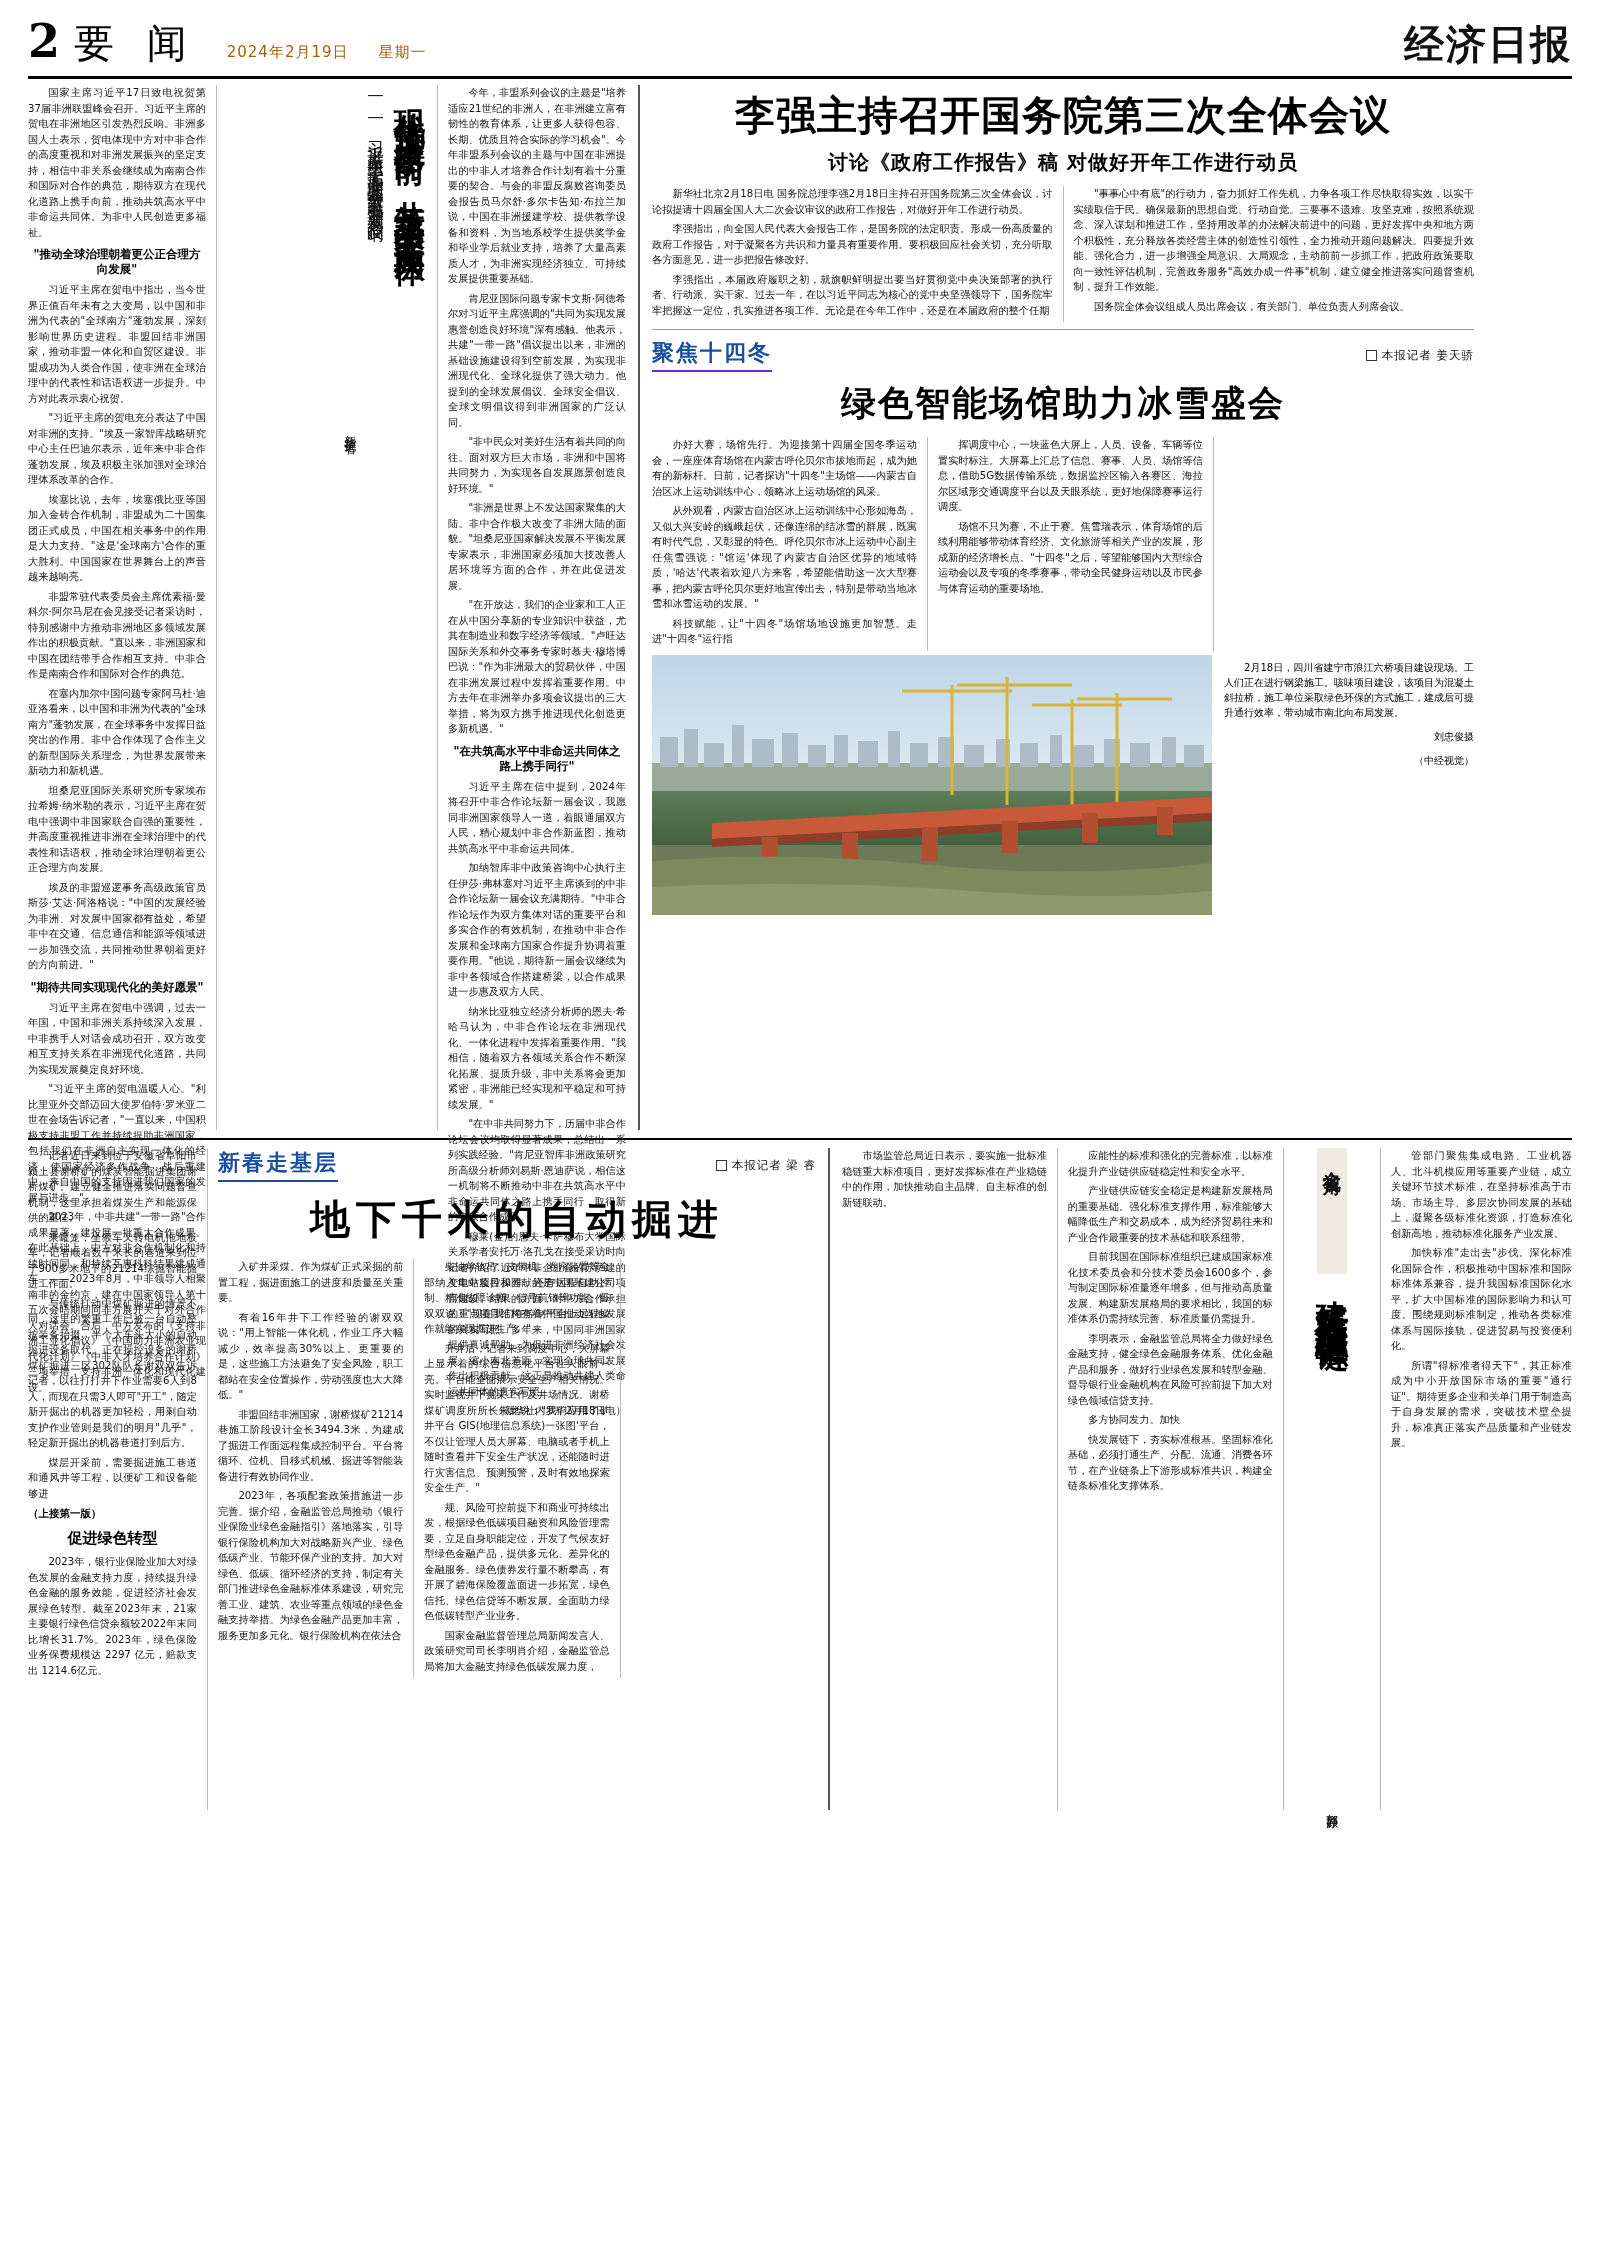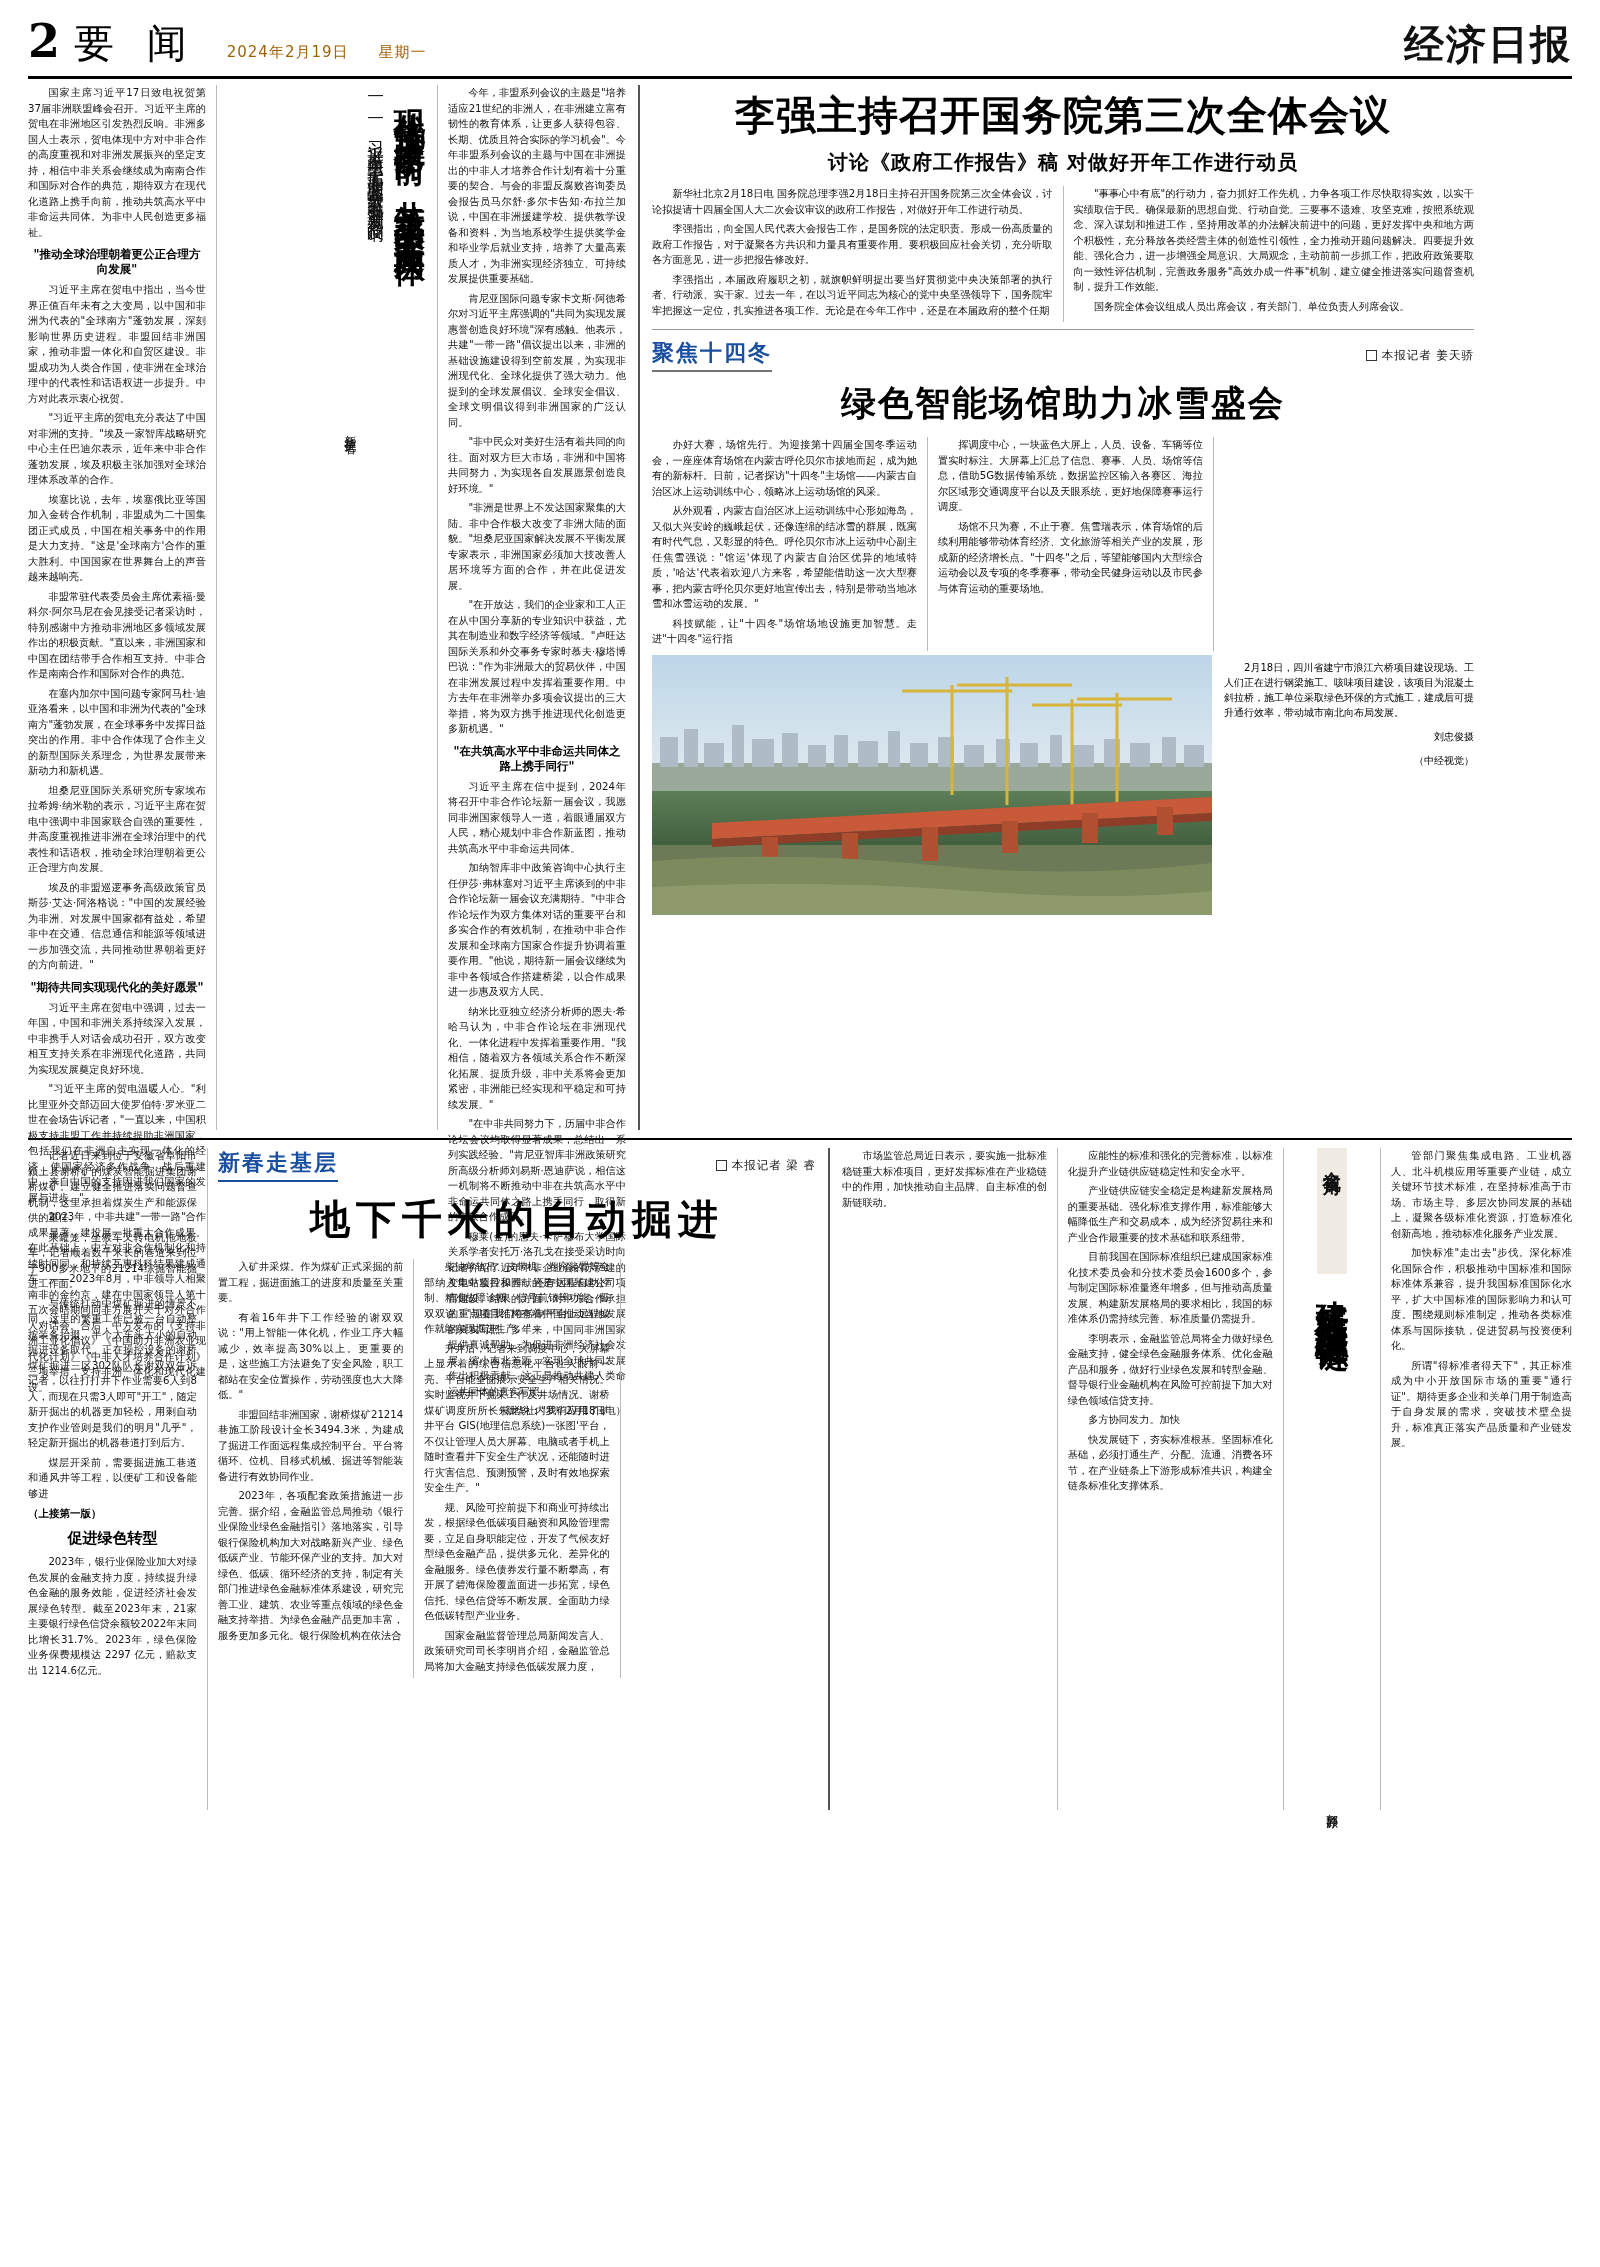--- a/index.html
+++ b/index.html
@@ -173,21 +173,21 @@
     align-items: center;
     justify-content: space-between;
     margin: 8px 0 4px 0;
   }
   .sec-tag {
     font-family: "DejaVu Serif", "Liberation Serif", serif;
     font-size: 22px;
     font-weight: bold;
     color: #1a4fa0;
     letter-spacing: 2px;
-    border-bottom: 2px solid #737373;
+    border-bottom: 2px solid #6d28d9;
     padding-bottom: 2px;
   }
   .reporter {
     font-size: 11.5px;
     color: #111;
     letter-spacing: 1px;
   }
   .reporter .sq {
     display: inline-block;
     width: 9px; height: 9px;

